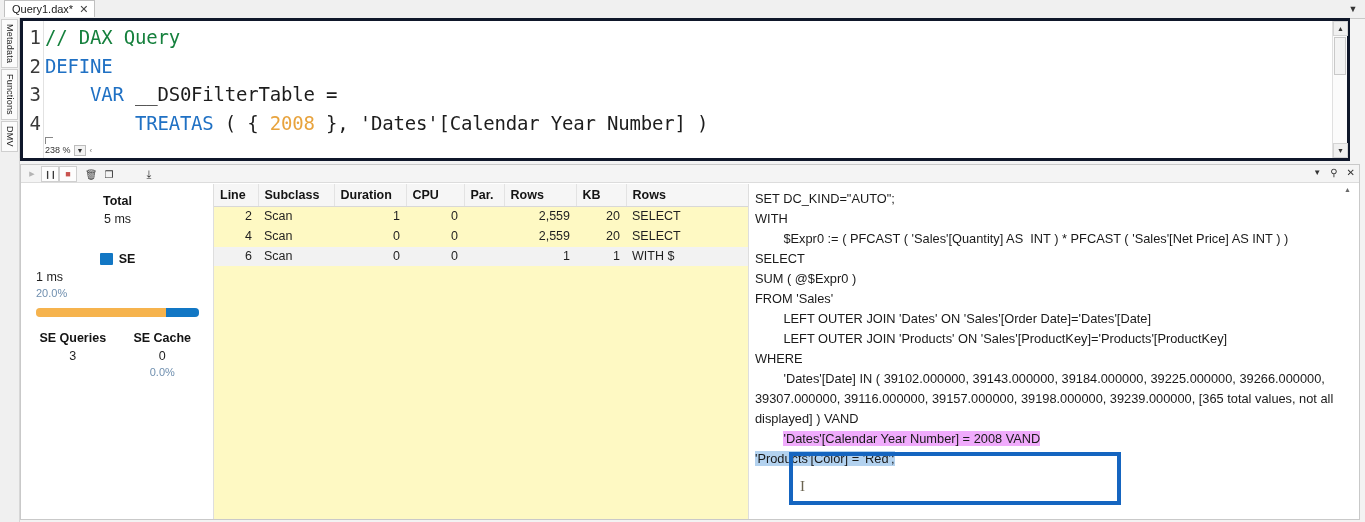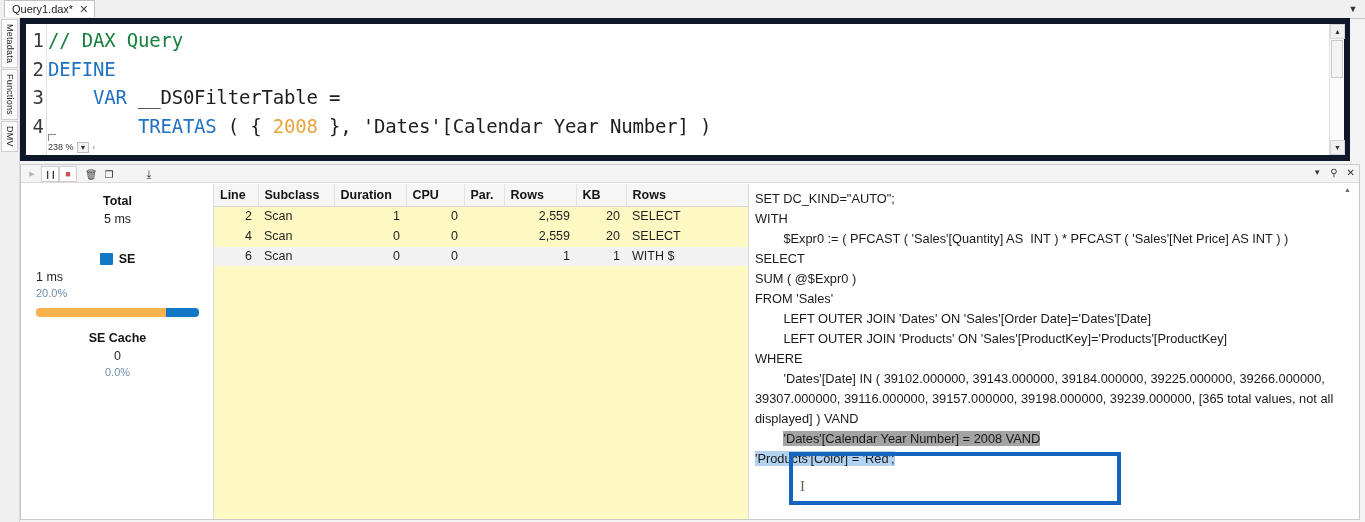--- a/index.html
+++ b/index.html
@@ -39,21 +39,21 @@
     width:17px;margin:1px 0 0 1px;
     background:#fbfbfb;border:1px solid #cfcfcf;
     writing-mode:vertical-rl;text-orientation:mixed;
     font-size:9px;color:#222;padding:4px 2px;box-sizing:border-box;
     letter-spacing:.2px;
   }
 
   
   .editor-wrap{
     position:absolute;left:20px;top:18px;width:1330px;height:143px;
-    background:#ffffff;border:6px solid #0f172a;box-sizing:border-box;
+    background:#ffffff;border:3px solid #0f172a;box-sizing:border-box;
   }
   .gutter{
     position:absolute;left:0;top:0;width:20px;height:100%;
     background:#ffffff;border-right:1px solid #e2e2e2;
   }
   .code{
     position:absolute;left:22px;top:2px;right:16px;bottom:0;
     font-family:"DejaVu Sans Mono","Liberation Mono",monospace;
     font-size:19px;line-height:28.5px;white-space:pre;overflow:hidden;
     letter-spacing:-0.2px;
@@ -267,20 +267,25 @@
           <div class="ssub" style="text-align:left;padding-left:8px;">20.0%</div>
         </div>
       </div>
 
       <div class="bar">
         <div id="bar-fe" style="width: 80%; background: rgb(246, 179, 77);"></div>
         <div id="bar-se" style="width: 20%; background: rgb(18, 119, 196);"></div>
       </div>
 
       <div class="srow" style="margin-top:14px;">
+        <div class="scell">
+          <div class="slabel">SE Queries</div>
+          <div class="sval">3</div>
+          <div class="ssub" style="visibility:hidden;">x</div>
+        </div>
         <div class="scell">
           <div class="slabel">SE Cache</div>
           <div class="sval">0</div>
           <div class="ssub">0.0%</div>
         </div>
       </div>
     </div>
 
     <div class="tbl">
       <table class="grid">
@@ -345,21 +350,21 @@
       <div class="sqltext" id="sqlbox"><span>SET DC_KIND="AUTO";
 WITH
 	$Expr0 := ( PFCAST ( 'Sales'[Quantity] AS  INT ) * PFCAST ( 'Sales'[Net Price] AS INT ) )
 SELECT
 SUM ( @$Expr0 )
 FROM 'Sales'
 	LEFT OUTER JOIN 'Dates' ON 'Sales'[Order Date]='Dates'[Date]
 	LEFT OUTER JOIN 'Products' ON 'Sales'[ProductKey]='Products'[ProductKey]
 WHERE
 	'Dates'[Date] IN ( 39102.000000, 39143.000000, 39184.000000, 39225.000000, 39266.000000, 39307.000000, 39116.000000, 39157.000000, 39198.000000, 39239.000000, [365 total values, not all displayed] ) VAND
-	</span><span class="selhl" style="background: #a3a3a3; text-align: center;">'Dates'[Calendar Year Number] = 2008 VAND</span>
+	</span><span class="selhl" style="background: #f0abfc; text-align: center;">'Dates'[Calendar Year Number] = 2008 VAND</span>
 <span class="selhl" style="background: rgb(179, 210, 239);">'Products'[Color] = 'Red';</span></div>
       <div class="sql-sb">
         <span class="up">▲</span>
       </div>
     </div>
   </div>
 
   <div class="callout" style="border-color: rgb(21, 101, 192);"></div>
   <div class="icaret">I</div>
 

